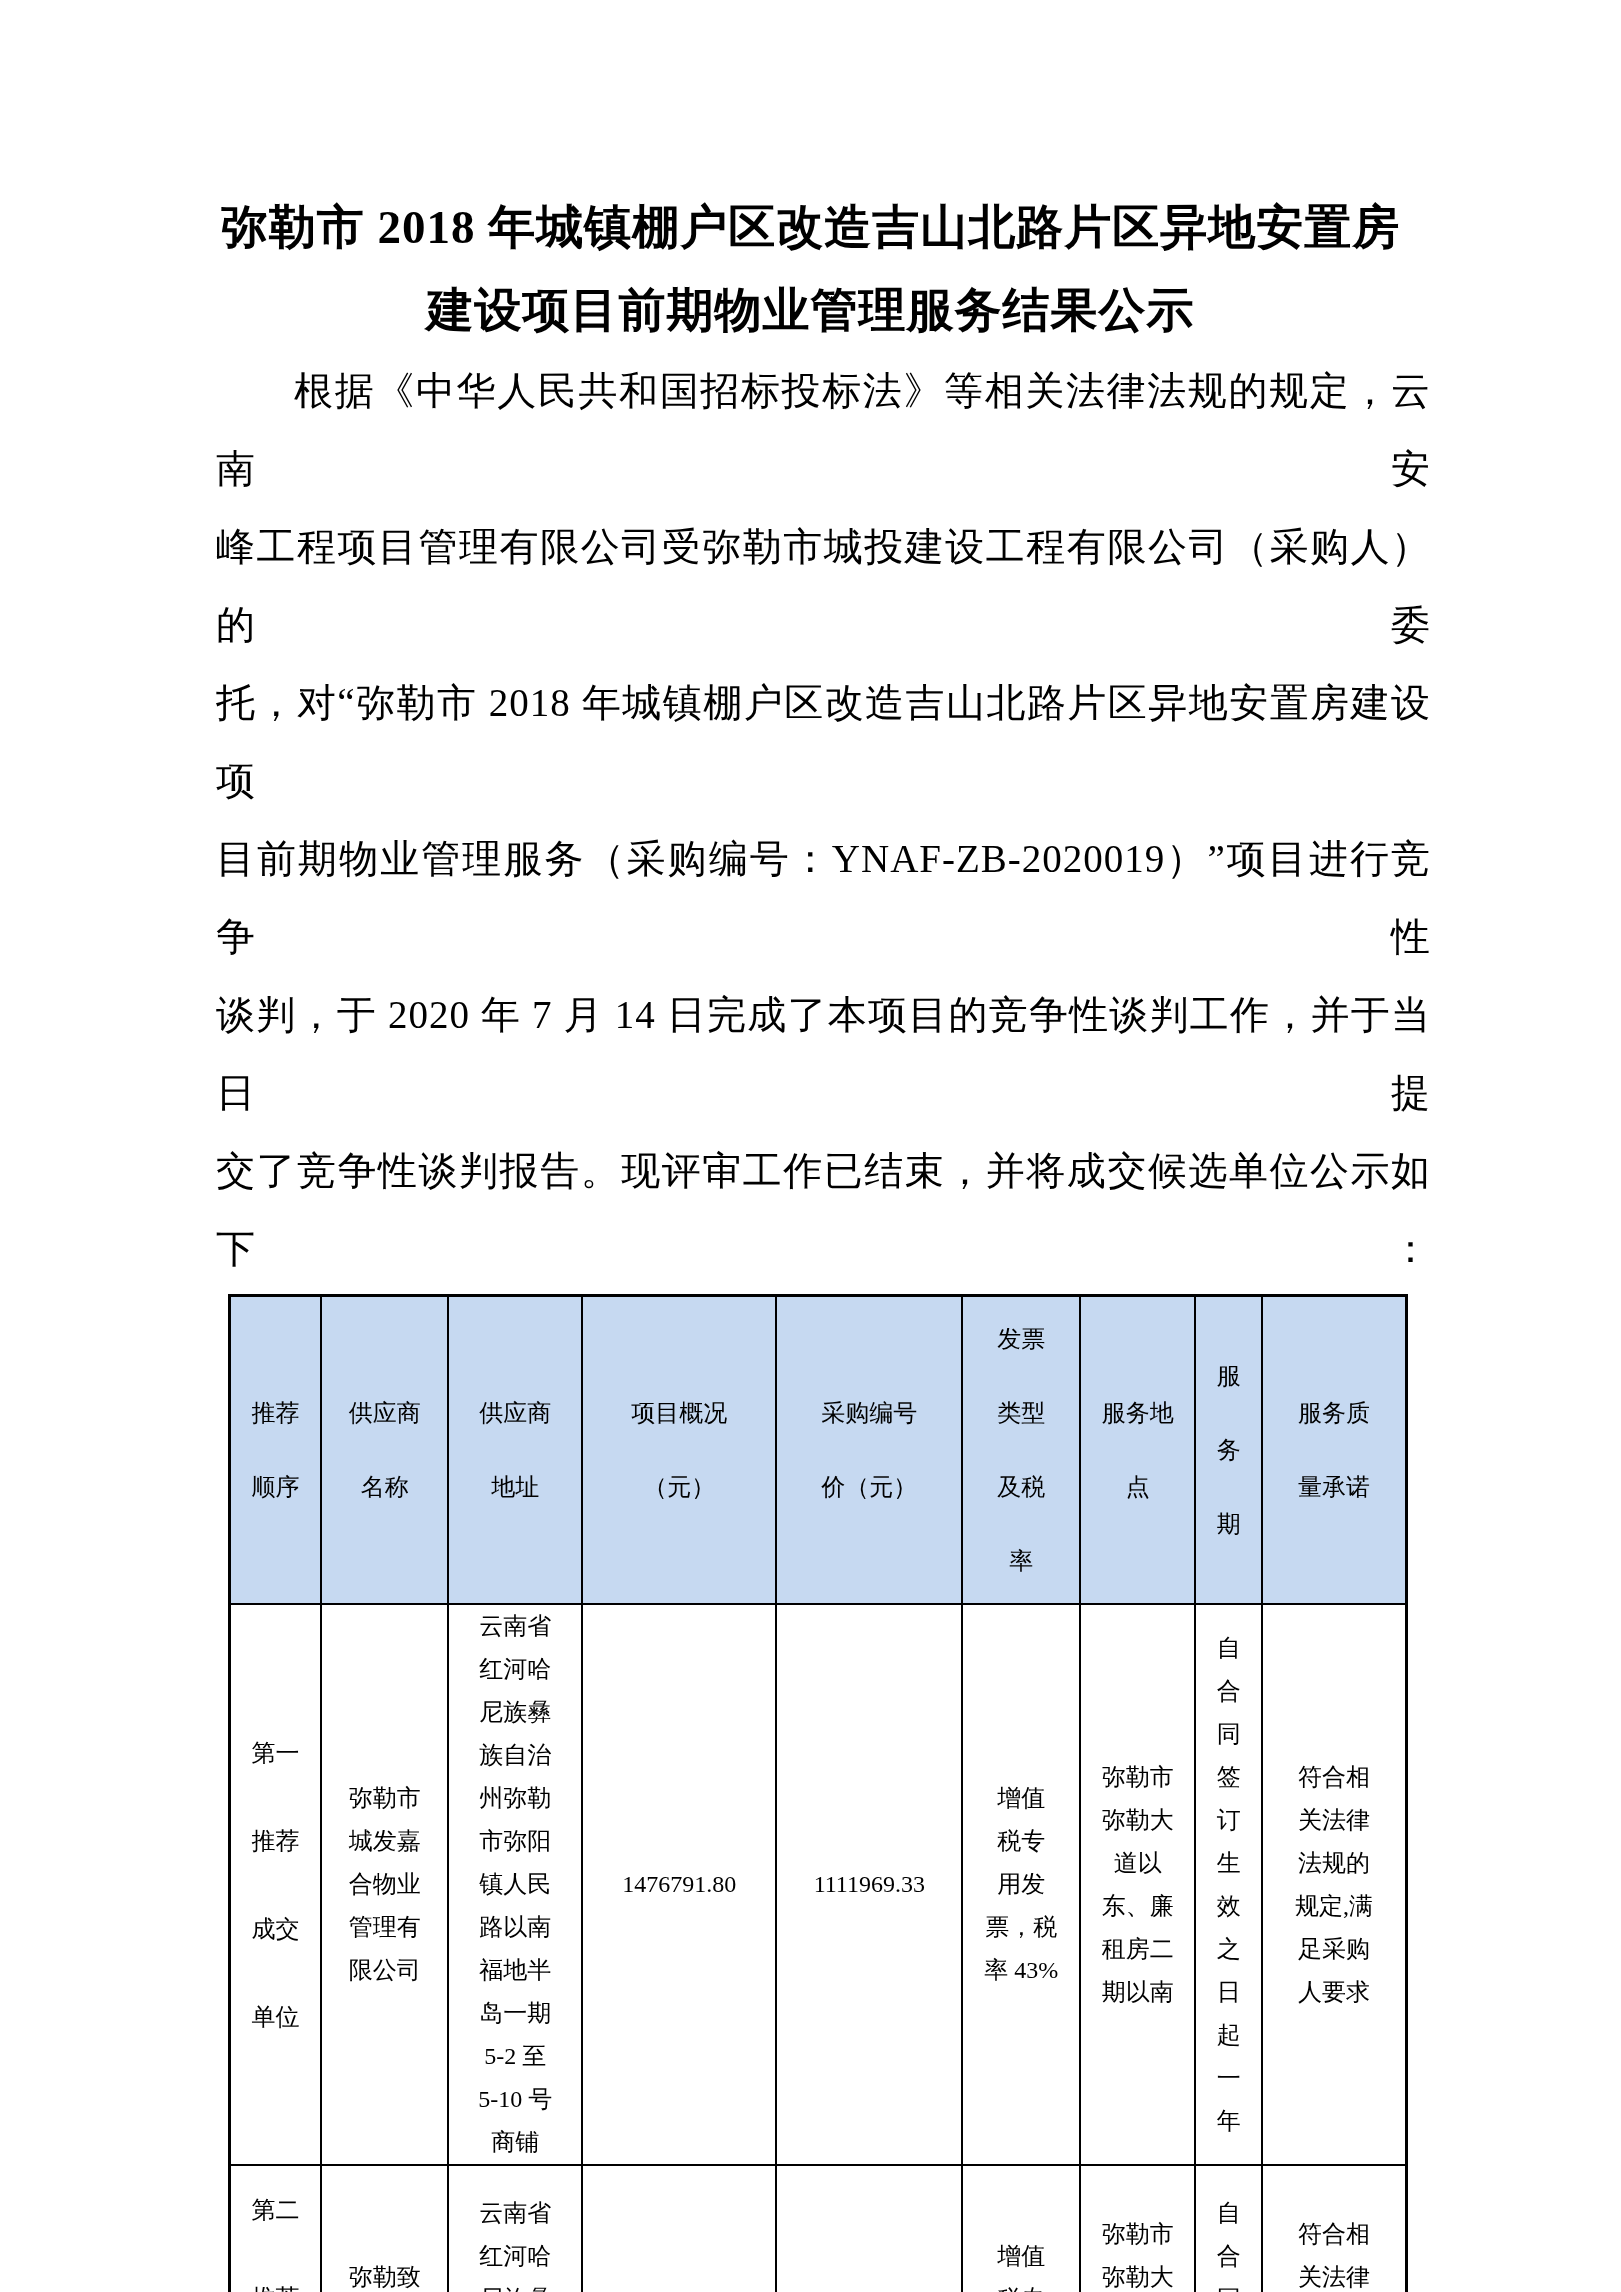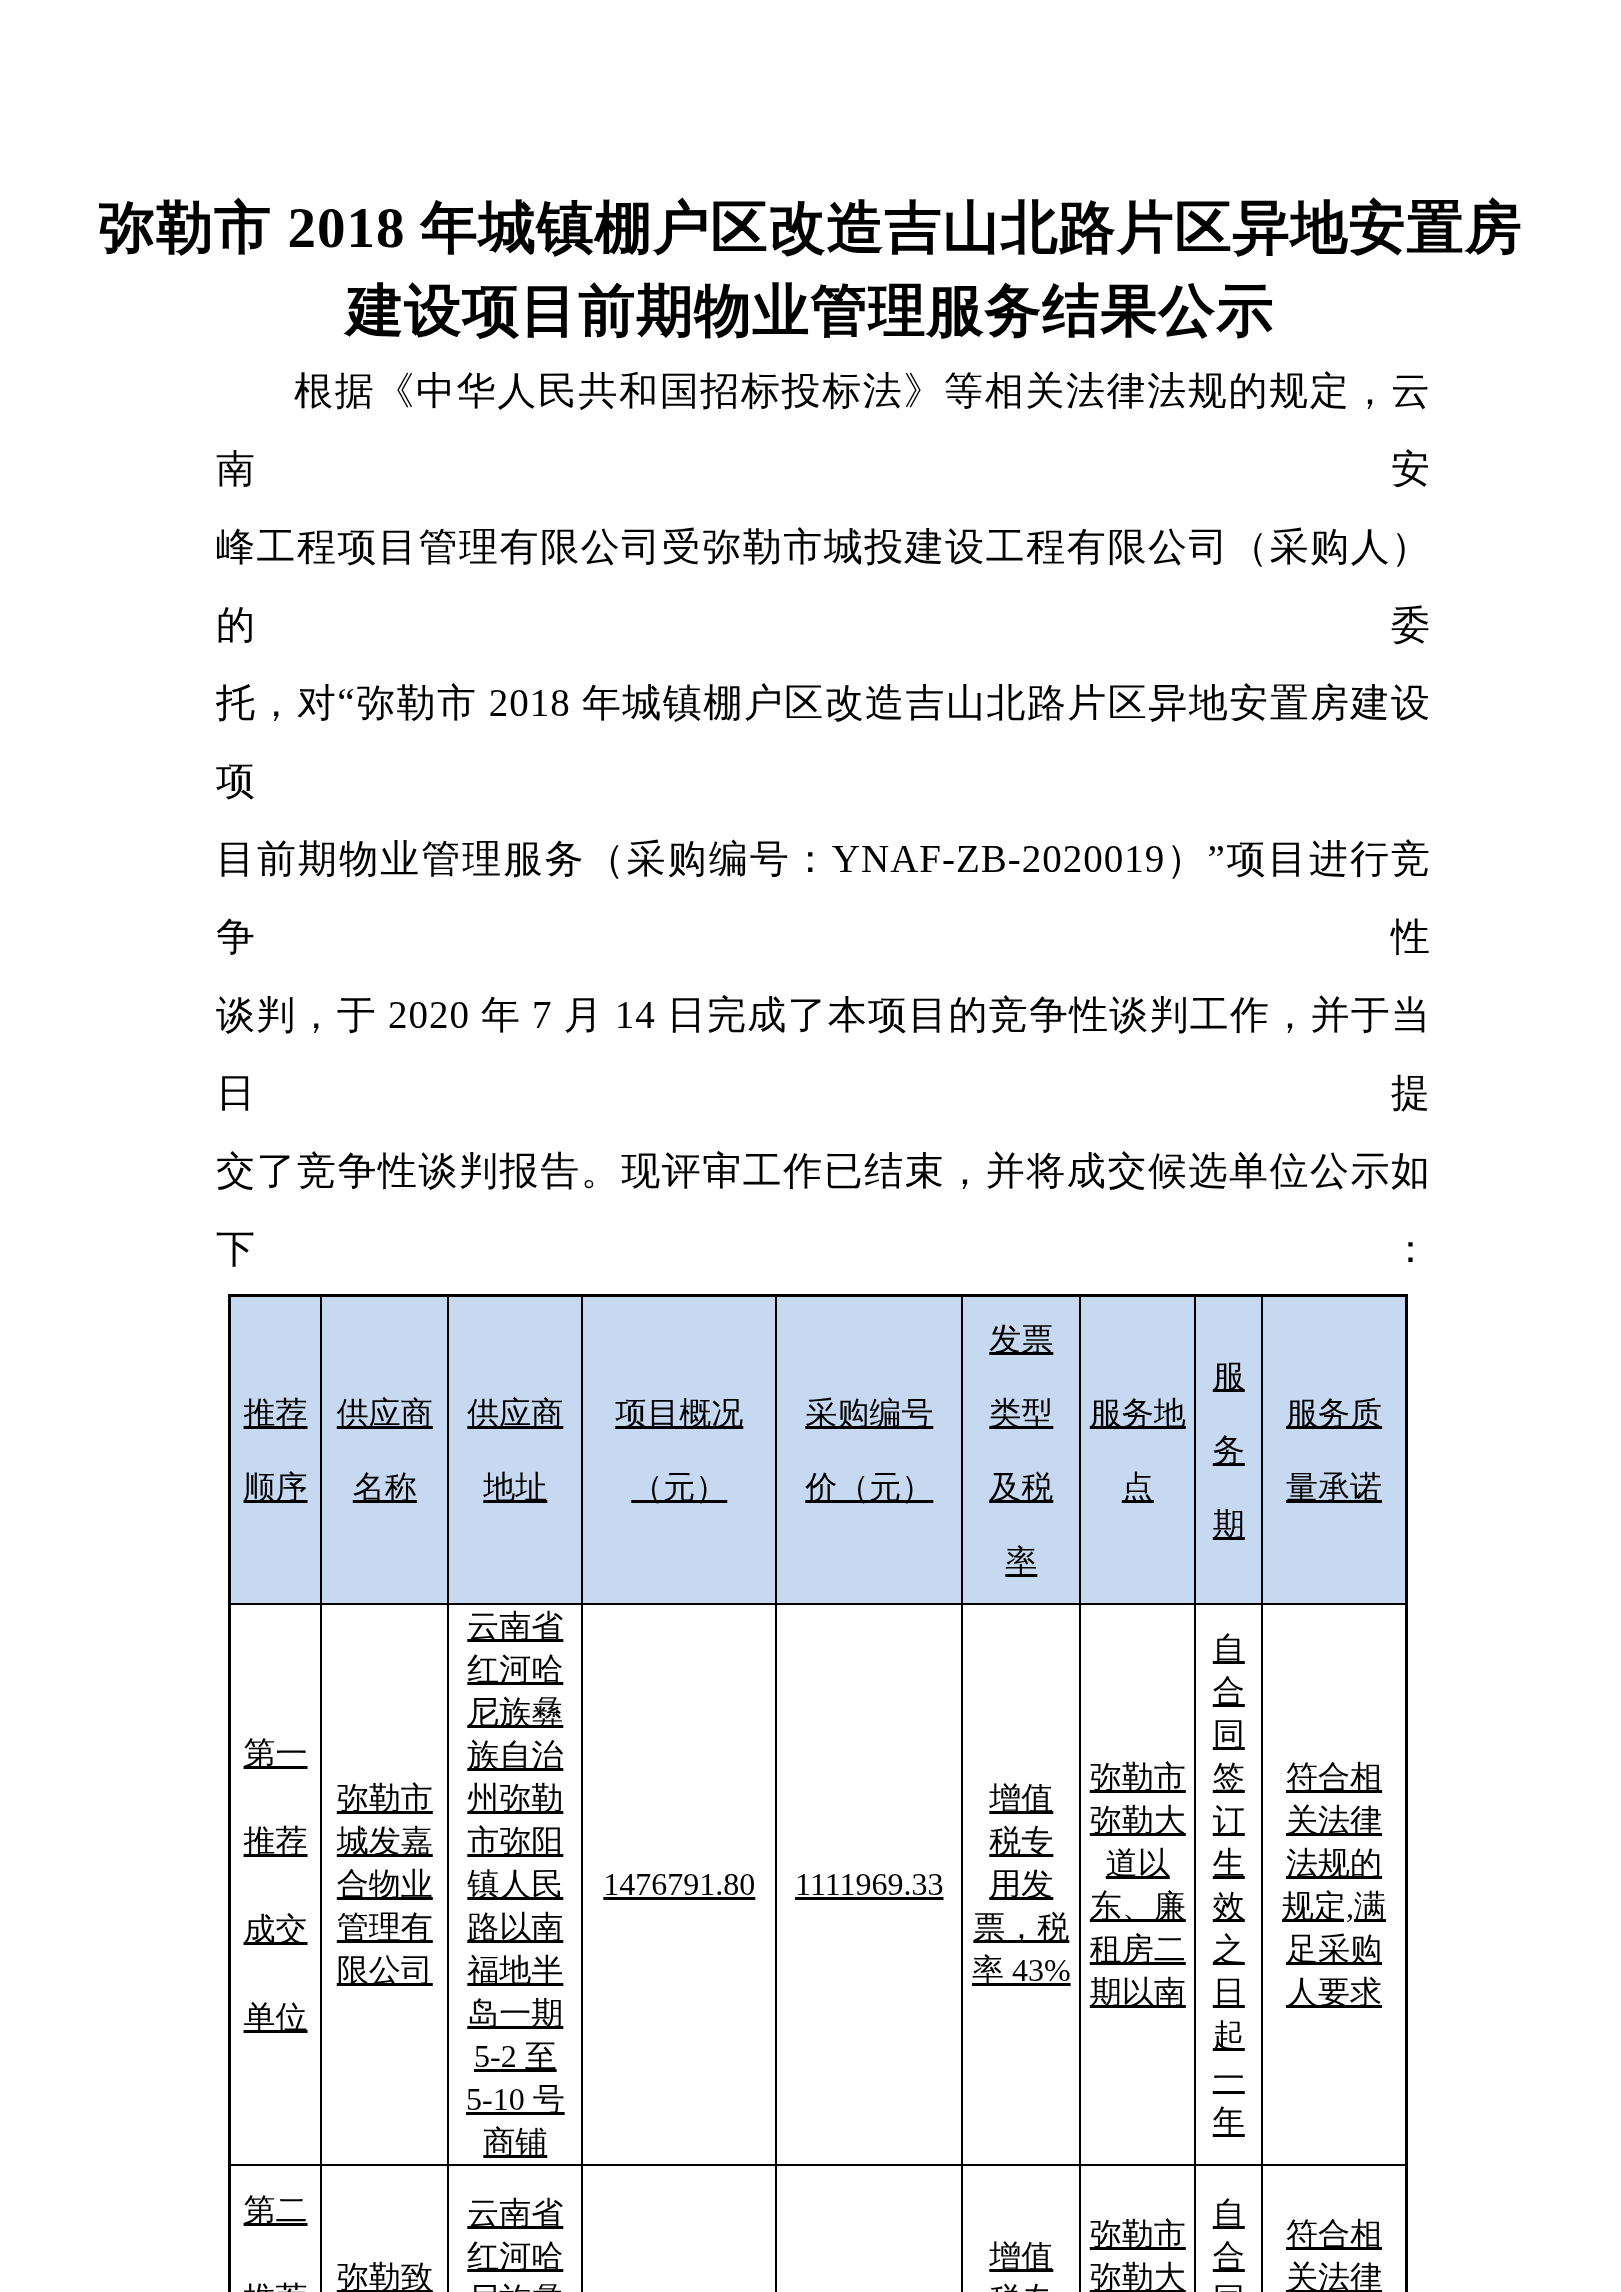--- a/index.html
+++ b/index.html
@@ -13,21 +13,21 @@
     font-family: "Liberation Serif", "DejaVu Serif", serif;
   }
   .page {
     width: 1621px;
     height: 2293px;
     background: #ffffff;
     padding-top: 186px;
   }
   .doc-title {
     text-align: center;
-    font-size: 57px;
+    font-size: 47px;
     font-weight: bold;
     line-height: 83px;
     white-space: pre-line;
     letter-spacing: 1px;
   }
   .content {
     margin-left: 216px;
     width: 1215px;
   }
   .section-heading {
@@ -54,24 +54,23 @@
     margin-top: 5.9px;
     border: 3.9px solid #000;
   }
   .announce-table th, .announce-table td {
     border: solid #000;
     border-width: 2.9px 2px;
     text-align: center;
     vertical-align: middle;
     white-space: pre-line;
     font-weight: normal;
-    font-size: 32px;
+    font-size: 24px;
     padding: 0 2px;
     overflow: hidden;
-    text-decoration: underline;
   }
   .announce-table thead th {
     background: var(--header-fill, #c6d9f1);
     line-height: 74px;
   }
   .announce-table td { line-height: 43px; }
   .announce-table td.col-order { line-height: 88px; }
   .announce-table tr.header-row { height: 309px; }
   .announce-table tr.data-row-1 { height: 557px; }
   .announce-table tr.data-row-2 { height: 302px; }

